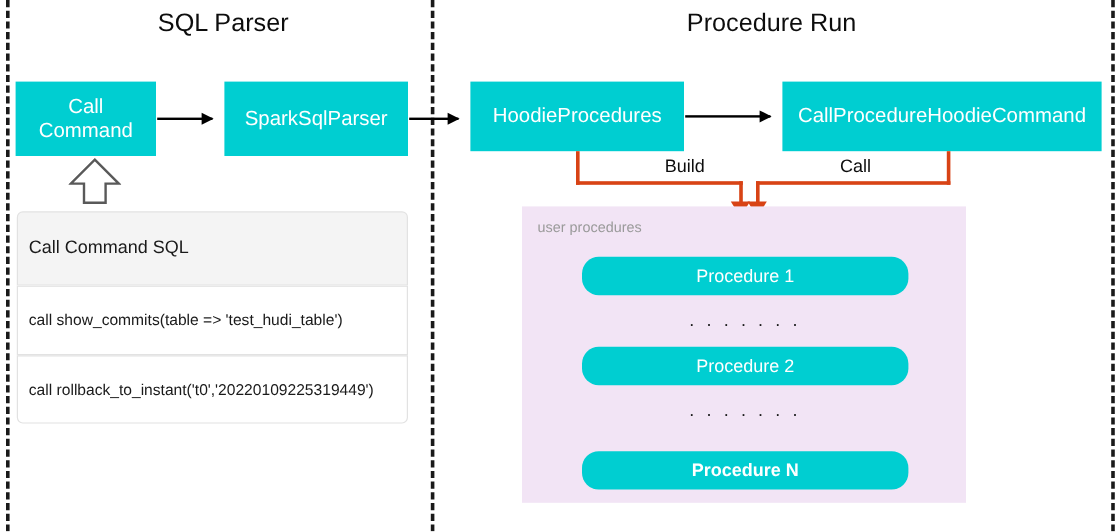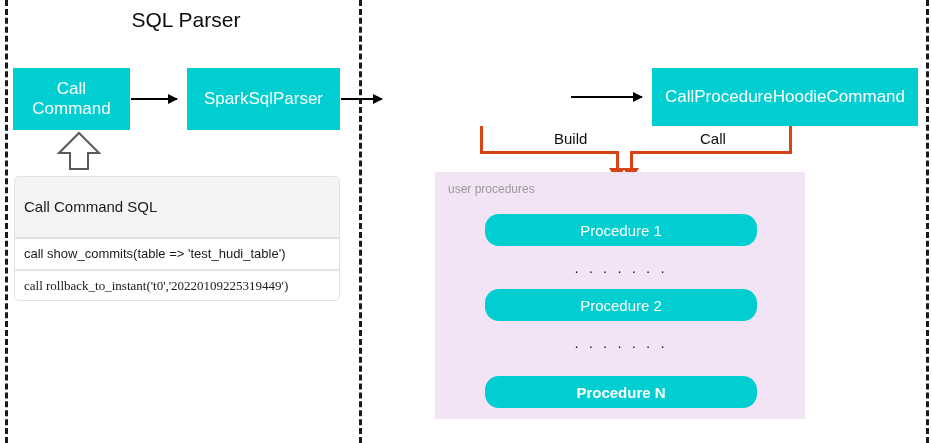--- a/index.html
+++ b/index.html
@@ -97,34 +97,33 @@
     left: 14px;
     top: 176px;
     width: 326px;
     font-size: 13px;
     color: #1a1a1a;
   }
   .sql-row {
     box-sizing: border-box;
     border: 1px solid #e2e2e2;
     background: #ffffff;
-    padding: 7px 9px;
+    padding: 20px 9px;
     line-height: 1.2;
     white-space: nowrap;
     overflow: hidden;
   }
   .sql-row.header {
     background: #f4f4f4;
     font-size: 15px;
     padding: 21px 9px;
     border-radius: 5px 5px 0 0;
   }
   .sql-row.last {
     border-radius: 0 0 5px 5px;
-    font-family: Liberation Serif, serif;
   }
 
   
   .orange-seg { position: absolute; background: #d84315; }
   .orange-v   { width: 3px; }
   .orange-h   { height: 3px; }
 
   #oc-left-v   { left: 480px; top: 126px; height: 28px; }
   #oc-left-h   { left: 480px; top: 151px; width: 139px; }
   #oc-left-dn  { left: 616px; top: 151px; height: 21px; }
@@ -207,30 +206,32 @@
 </head>
 <body>
 
 <div id="canvas">
 
   <div class="vdash left"></div>
   <div class="vdash mid"></div>
   <div class="vdash right"></div>
 
   <div class="section-title" id="title-sql">SQL Parser</div>
+  <div class="section-title" id="title-proc">Procedure Run</div>
 
   <div class="tealbox" id="box-call-command">
     <span>
       <span>Call</span><br>
       <span>Command</span>
     </span>
   </div>
 
   <div class="tealbox" id="box-spark-parser">SparkSqlParser</div>
 
+  <div class="tealbox" id="box-hoodie-proc">HoodieProcedures</div>
 
   <div class="tealbox" id="box-call-proc-cmd">CallProcedureHoodieCommand</div>
 
   <div class="arrow-h" id="arrow-1"></div>
   <div class="arrow-h" id="arrow-2"></div>
   <div class="arrow-h" id="arrow-3"></div>
 
   <svg id="hollow-arrow" viewBox="0 0 44 40">
     <polygon points="22,2 42,22 31,22 31,38 13,38 13,22 2,22" fill="#ffffff" stroke="#595959" stroke-width="2" stroke-linejoin="miter"></polygon>
   </svg>

